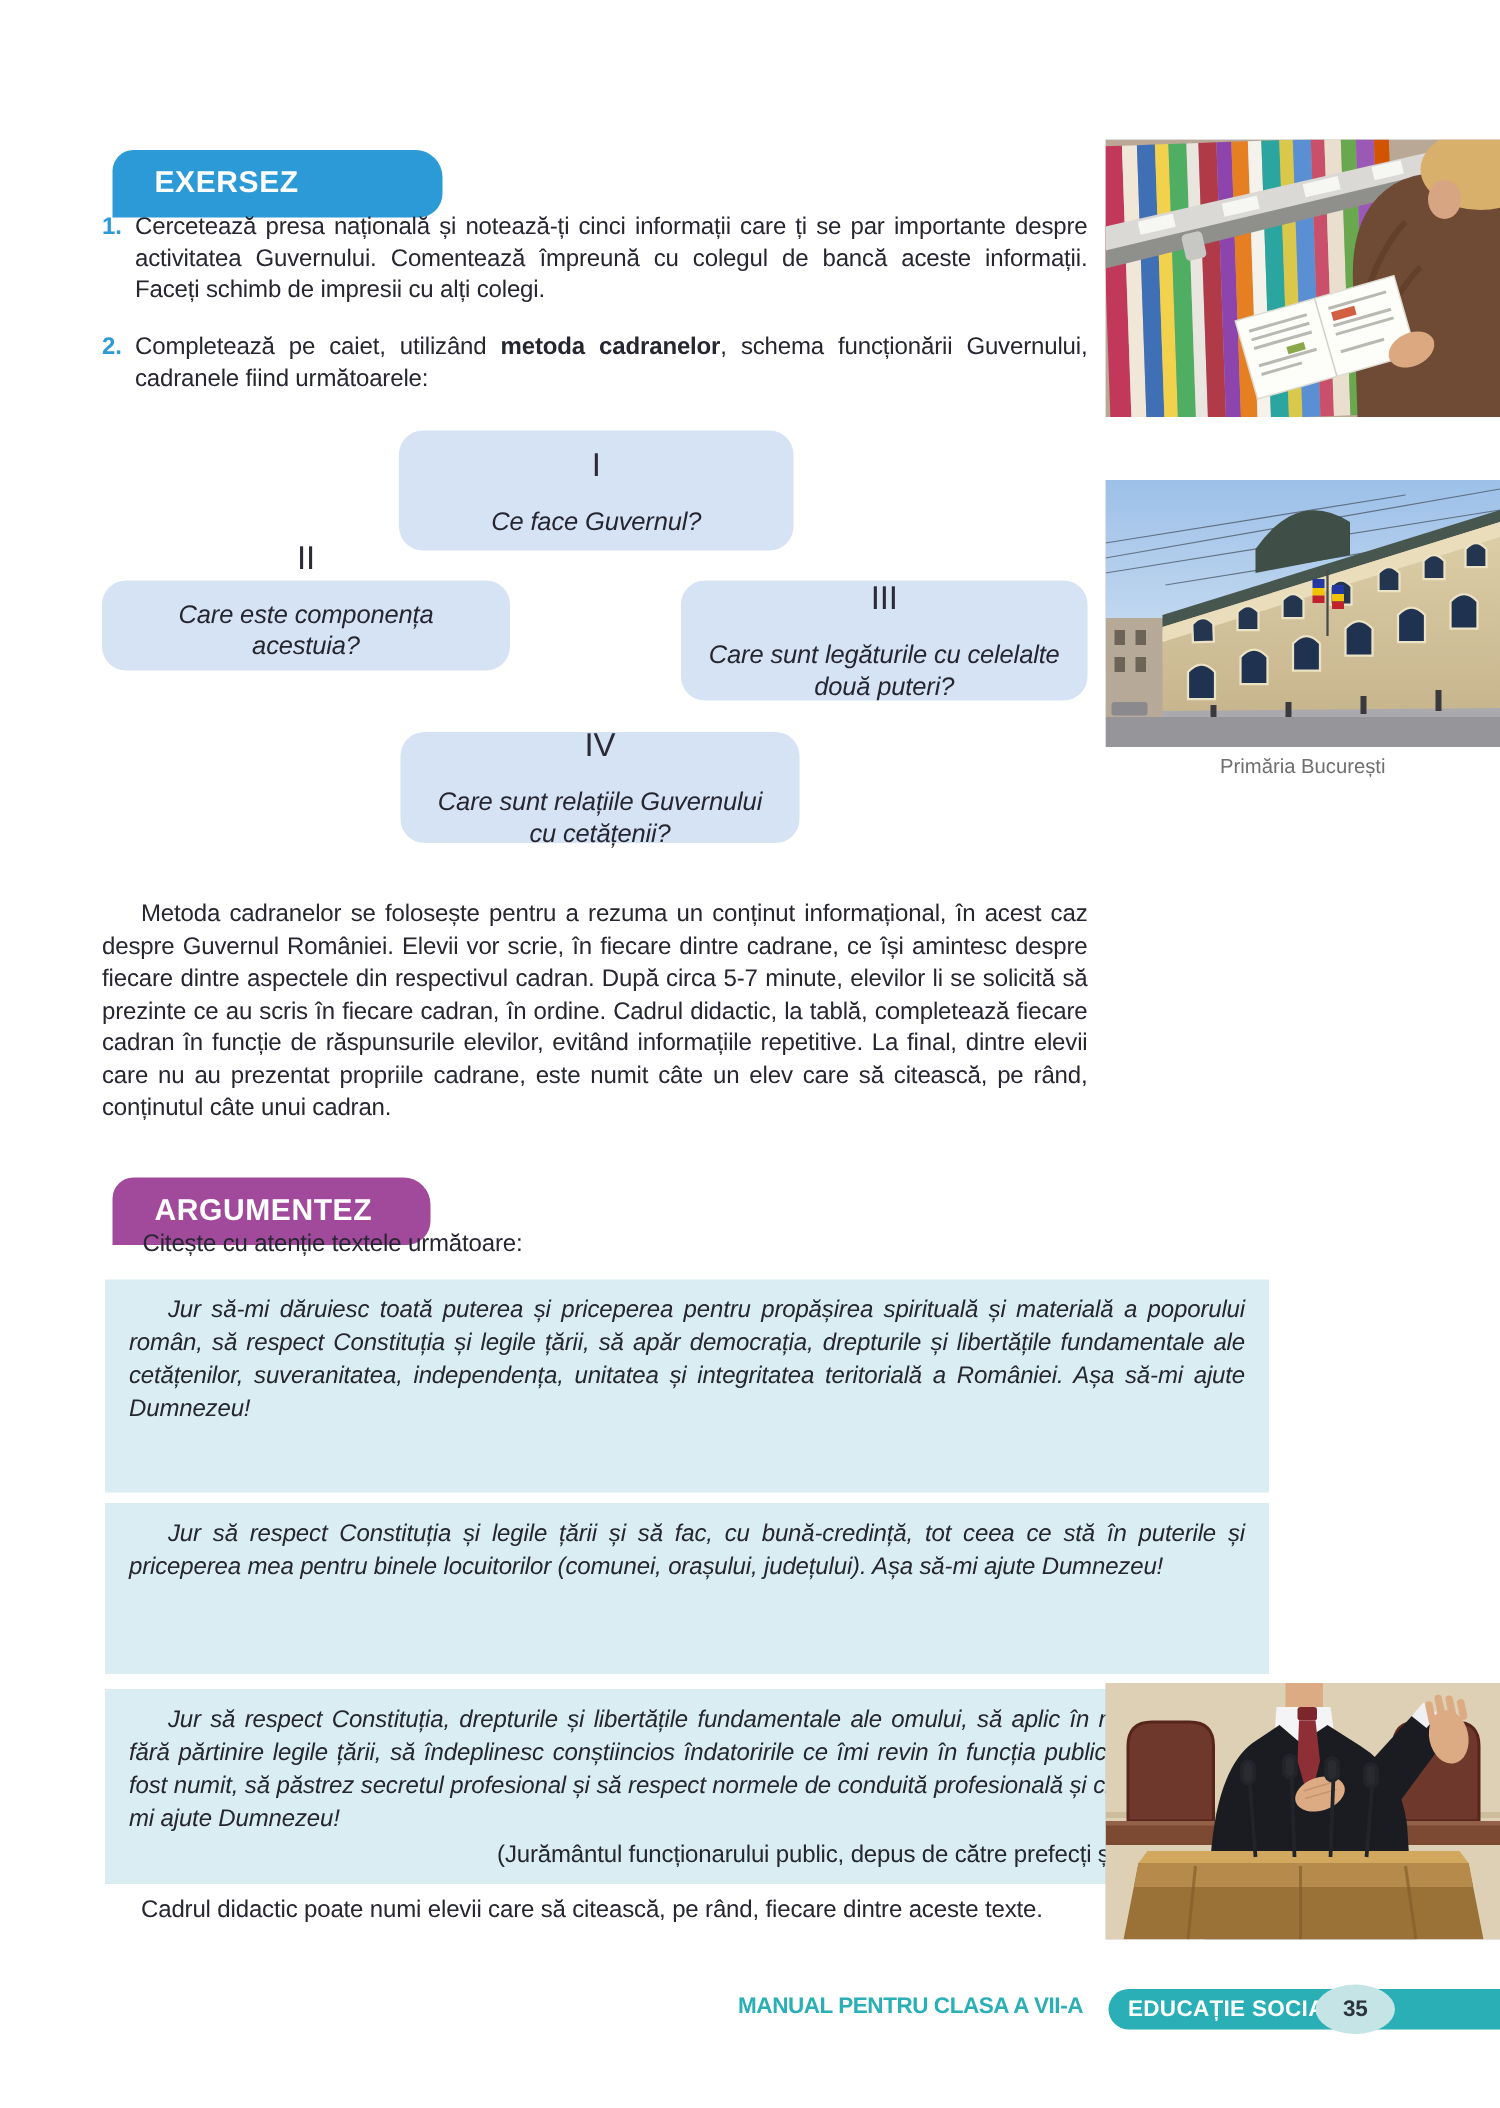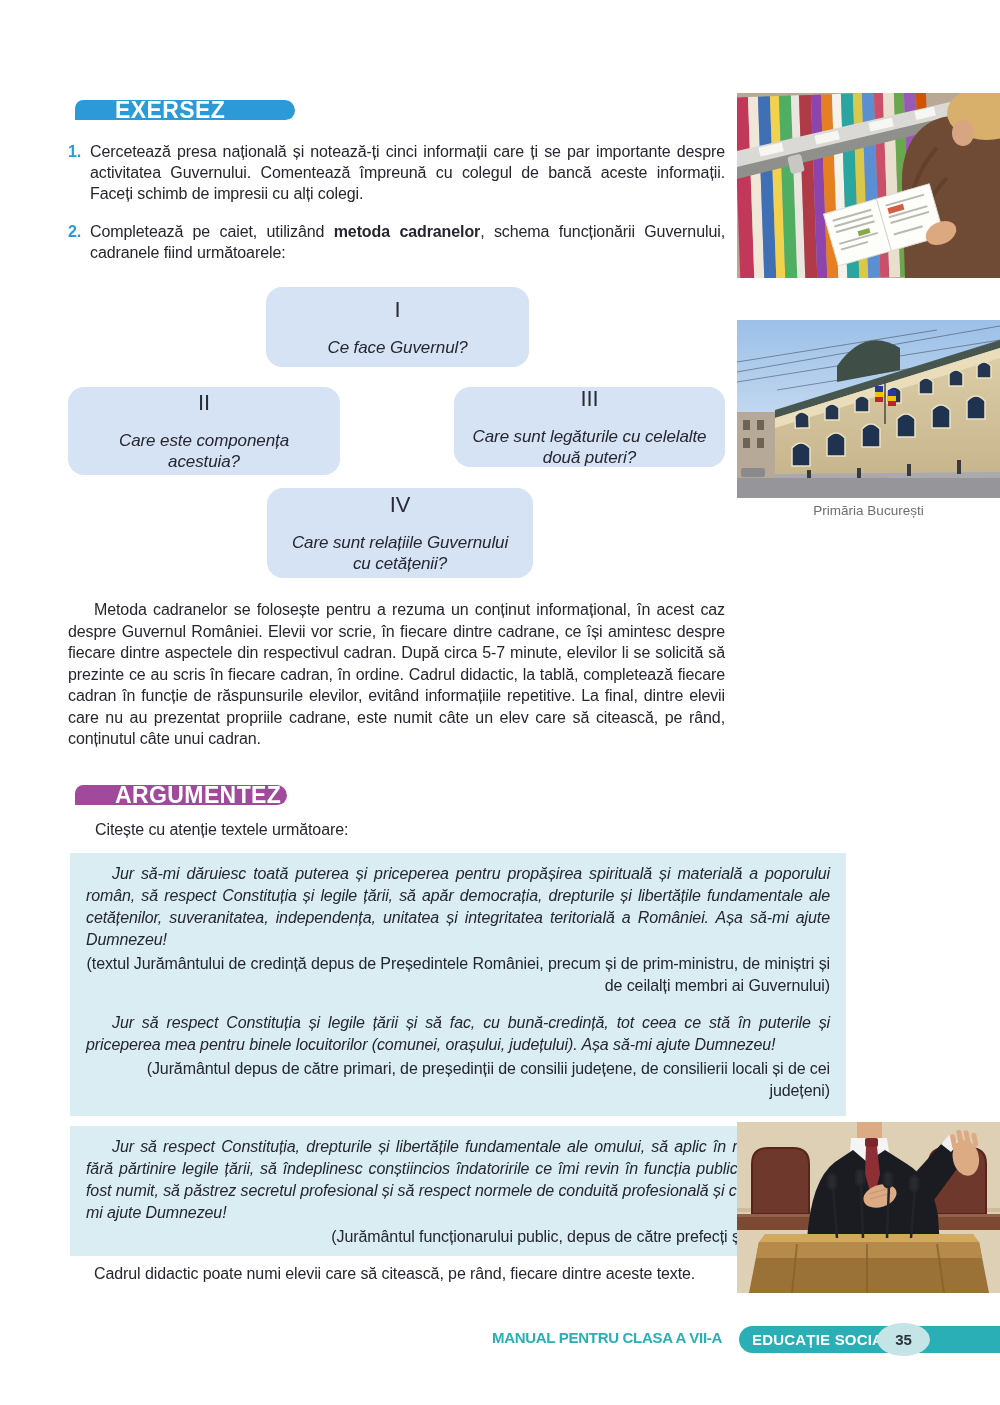--- a/index.html
+++ b/index.html
@@ -4,22 +4,22 @@
 <style>
   * { margin:0; padding:0; box-sizing:border-box; }
   html,body { background:#ffffff; }
   #page {
     position:relative; width:1000px; height:1405px; margin:0 auto;
     background:#ffffff; overflow:hidden;
     font-family:"Liberation Sans","DejaVu Sans",sans-serif;
     color:#25262f; letter-spacing:-0.1px;
   }
   .banner {
-    position:absolute; height:20px; display:flex; align-items:center;
-    padding-left:40px; color:#fff; font-weight:bold; font-size:23px;
+    position:absolute; height:45px; display:flex; align-items:center;
+    padding-left:28px; color:#fff; font-weight:bold; font-size:20px;
     letter-spacing:0.4px; border-radius:14px 18px 16px 0;
   }
   #banner-exersez   { left:75px;  top:100px; width:220px; background:#2d9ad8; }
   #banner-argumentez{ left:75px;  top:785px; width:212px; background:#a14a9c;text-align:right; }
 
   .list-item {
     position:absolute; left:68px; width:657px; display:flex;
     font-size:16px; line-height:21px; text-align:justify;
   }
   .list-item .num { color:#2d9ad8; font-weight:bold; flex:0 0 22px; }
@@ -29,23 +29,23 @@
   .bold-inline { font-weight:bold; }
 
   .quad {
     position:absolute; background:#d6e3f4; border-radius:16px;
     display:flex; flex-direction:column; align-items:center; justify-content:center;
     text-align:center; padding:6px 14px;
   }
   .quad .numeral  { font-size:22px; line-height:26px; color:#2a2b36; }
   .quad .question { font-style:italic; font-size:17px; line-height:21px; margin-top:14px; }
   #quad-1 { left:266px; top:287px; width:263px; height:80px; }
-  #quad-2 { left:68px;  top:387px; width:272px; height:88px; }
+  #quad-2 { left:68px;  top:387px; width:272px; height:60px;justify-content:flex-end; }
   #quad-3 { left:454px; top:387px; width:271px; height:80px; }
-  #quad-4 { left:267px; top:488px; width:266px; height:90px; }
+  #quad-4 { left:267px; top:488px; width:266px; height:74px; }
 
   .paragraph {
     position:absolute; left:68px; width:657px; font-size:16px;
     line-height:21.5px; text-align:justify; text-indent:26px;
   }
   #method-paragraph  { top:599px; }
   #closing-paragraph { top:1263px; }
 
   #argumentez-intro {
     position:absolute; left:95px; top:819px; font-size:16px; line-height:21px;
@@ -128,26 +128,24 @@
 
   <p class="paragraph" id="method-paragraph">Metoda cadranelor se folosește pentru a rezuma un conținut informațional, în acest caz despre Guvernul României. Elevii vor scrie, în fiecare dintre cadrane, ce își amintesc despre fiecare dintre aspectele din respectivul cadran. După circa 5-7 minute, elevilor li se solicită să prezinte ce au scris în fiecare cadran, în ordine. Cadrul didactic, la tablă, completează fiecare cadran în funcție de răspunsurile elevilor, evitând informațiile repetitive. La final, dintre elevii care nu au prezentat propriile cadrane, este numit câte un elev care să citească, pe rând, conținutul câte unui cadran.</p>
 
   <div class="banner" id="banner-argumentez">
     <span>ARGUMENTEZ</span>
   </div>
   <p id="argumentez-intro">Citește cu atenție textele următoare:</p>
 
   <div class="quote" id="quote-1">
     <div class="qtext">Jur să-mi dăruiesc toată puterea și priceperea pentru propășirea spirituală și materială a poporului român, să respect Constituția și legile țării, să apăr democrația, drepturile și libertățile fundamentale ale cetățenilor, suveranitatea, independența, unitatea și integritatea teritorială a României. Așa să-mi ajute Dumnezeu!</div>
-    <div class="attr">(textul Jurământului de credință depus de Președintele României, precum și de prim-ministru, de miniștri și de ceilalți membri ai Guvernului)</div>
   </div>
 
   <div class="quote" id="quote-2">
     <div class="qtext">Jur să respect Constituția și legile țării și să fac, cu bună-credință, tot ceea ce stă în puterile și priceperea mea pentru binele locuitorilor (comunei, orașului, județului). Așa să-mi ajute Dumnezeu!</div>
-    <div class="attr">(Jurământul depus de către primari, de președinții de consilii județene, de consilierii locali și de cei județeni)</div>
   </div>
 
   <div class="quote" id="quote-3">
     <div class="qtext">Jur să respect Constituția, drepturile și libertățile fundamentale ale omului, să aplic în mod corect și fără părtinire legile țării, să îndeplinesc conștiincios îndatoririle ce îmi revin în funcția publică în care am fost numit, să păstrez secretul profesional și să respect normele de conduită profesională și civică. Așa să-mi ajute Dumnezeu!</div>
     <div class="attr">(Jurământul funcționarului public, depus de către prefecți și subprefecți)</div>
   </div>
 
   <p class="paragraph" id="closing-paragraph">Cadrul didactic poate numi elevii care să citească, pe rând, fiecare dintre aceste texte.</p>
 
   <div class="photo" id="photo-press">

